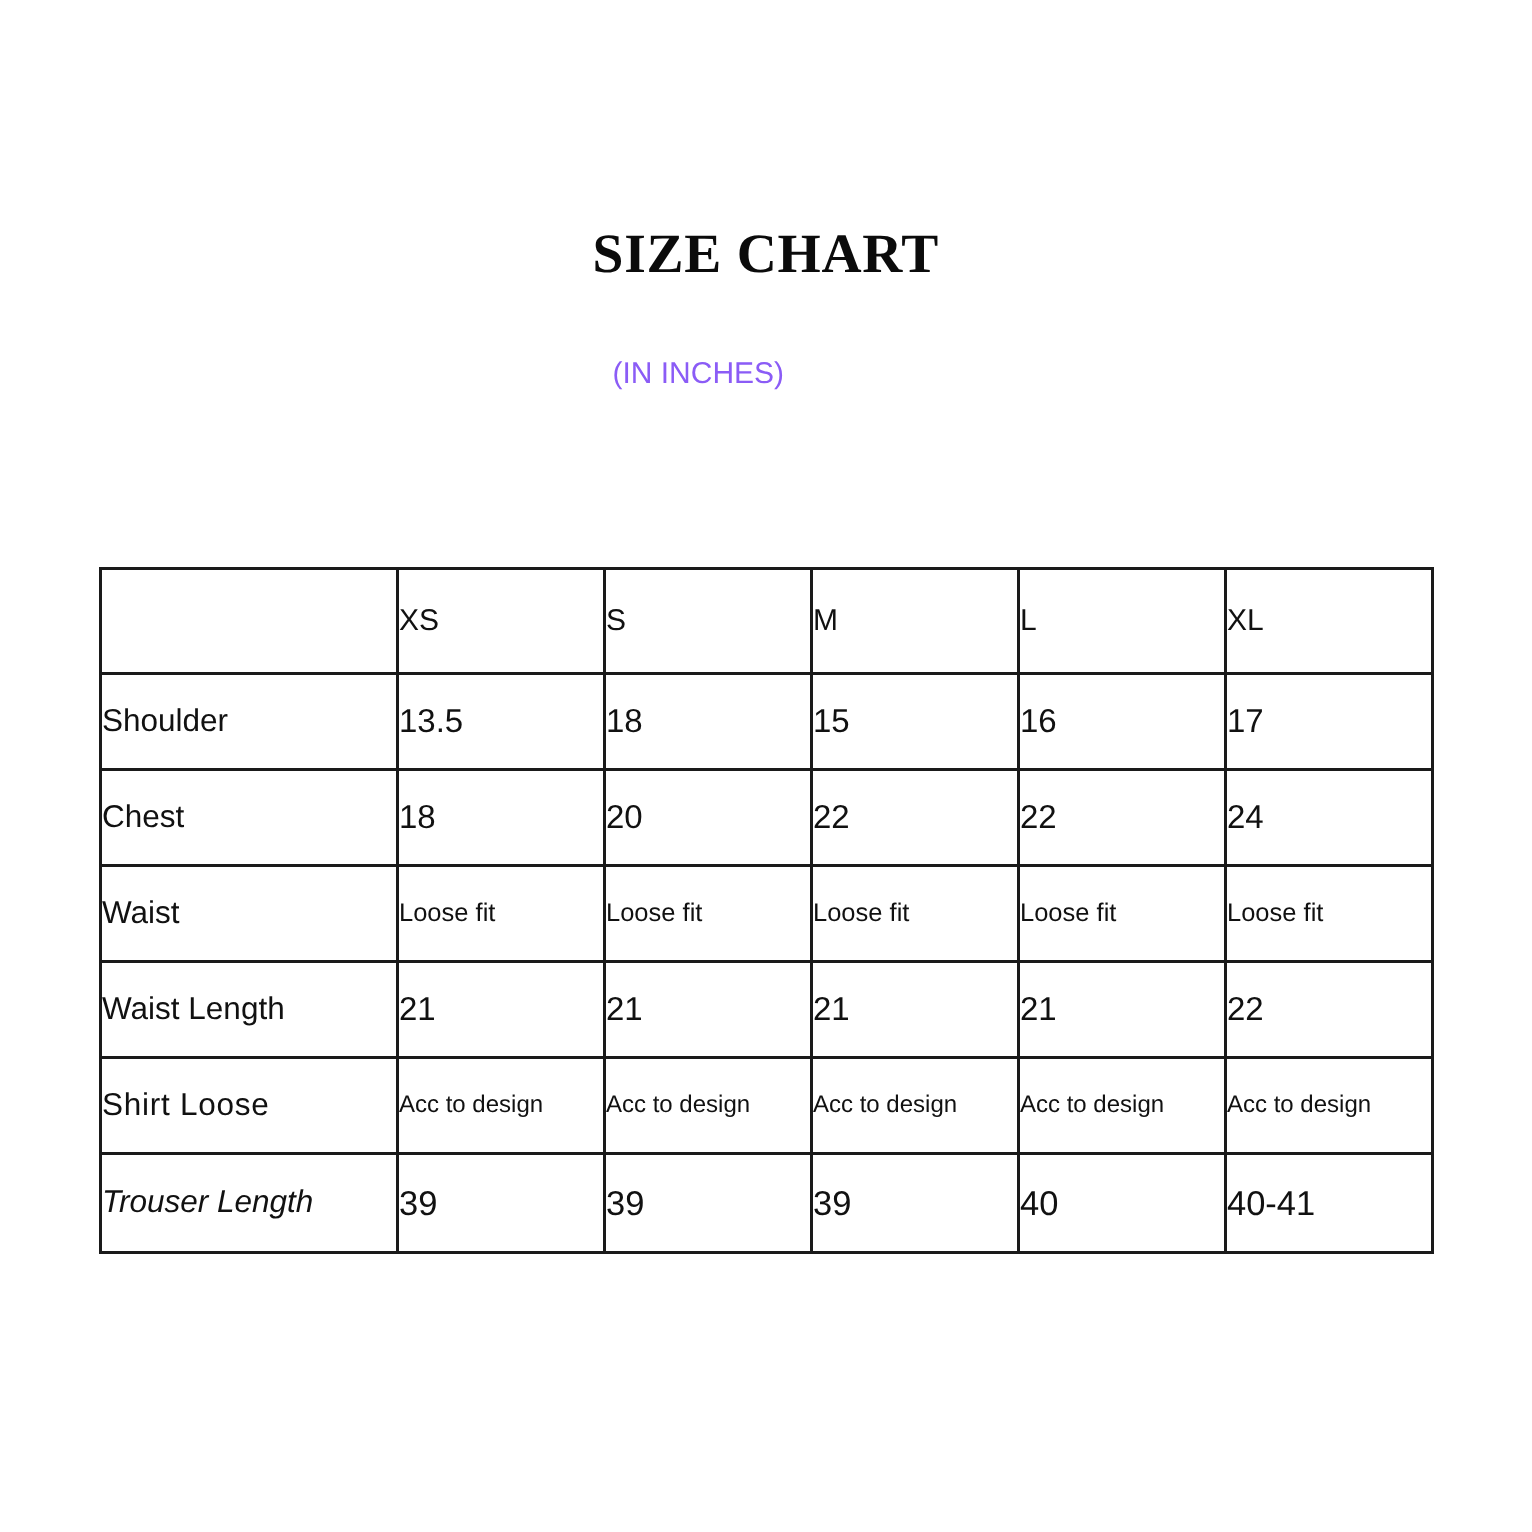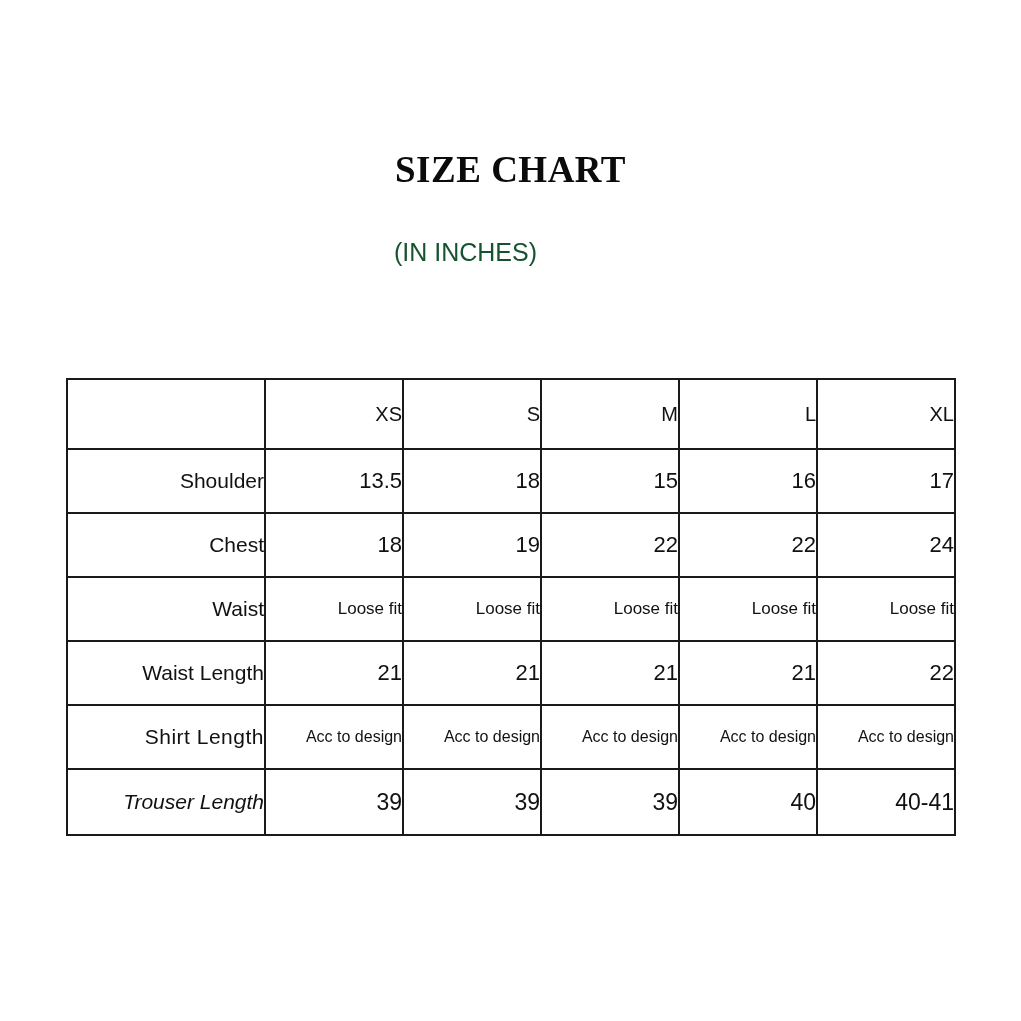--- a/index.html
+++ b/index.html
@@ -32,37 +32,37 @@
     letter-spacing: 0.5px;
     color: #0b0b0b;
   }
   .subtitle {
     position: absolute;
     top: 238px;
     left: 0;
     width: 931px;
     text-align: center;
     font-family: "Liberation Sans", sans-serif;
-    font-size: 25px;
-    color: #14532d;
+    font-size: 20px;
+    color: #8b5cf6;
   }
   .table-wrap {
     position: absolute;
     left: 66px;
     top: 378px;
     width: 888px;
   }
   table.size-chart {
     border-collapse: collapse;
     width: 888px;
     table-layout: fixed;
   }
   table.size-chart td, table.size-chart th {
     border: 2px solid #1a1a1a;
-    text-align: right;
+    text-align: left;
     vertical-align: middle;
     padding: 0;
     font-weight: normal;
     color: #111111;
   }
   
   col.c0 { width: 198px; }
   col.cx { width: 138px; }
 
   thead th {
@@ -125,21 +125,21 @@
           <td class="val">13.5</td>
           <td class="val">18</td>
           <td class="val">15</td>
           <td class="val">16</td>
           <td class="val">17</td>
         </tr>
 
         <tr class="row-chest">
           <td class="rowlabel">Chest</td>
           <td class="val">18</td>
-          <td class="val">19</td>
+          <td class="val">20</td>
           <td class="val">22</td>
           <td class="val">22</td>
           <td class="val">24</td>
         </tr>
 
         <tr class="row-waist">
           <td class="rowlabel">Waist</td>
           <td class="val">Loose fit</td>
           <td class="val">Loose fit</td>
           <td class="val">Loose fit</td>
@@ -150,21 +150,21 @@
         <tr class="row-sleeve">
           <td class="rowlabel">Waist Length</td>
           <td class="val">21</td>
           <td class="val">21</td>
           <td class="val">21</td>
           <td class="val">21</td>
           <td class="val">22</td>
         </tr>
 
         <tr class="row-shirt">
-          <td class="rowlabel">Shirt  Length</td>
+          <td class="rowlabel">Shirt  Loose</td>
           <td class="val">Acc to design</td>
           <td class="val">Acc to design</td>
           <td class="val">Acc to design</td>
           <td class="val">Acc to design</td>
           <td class="val">Acc to design</td>
         </tr>
 
         <tr class="row-trouser tall">
           <td class="rowlabel">Trouser Length</td>
           <td class="val">39</td>

